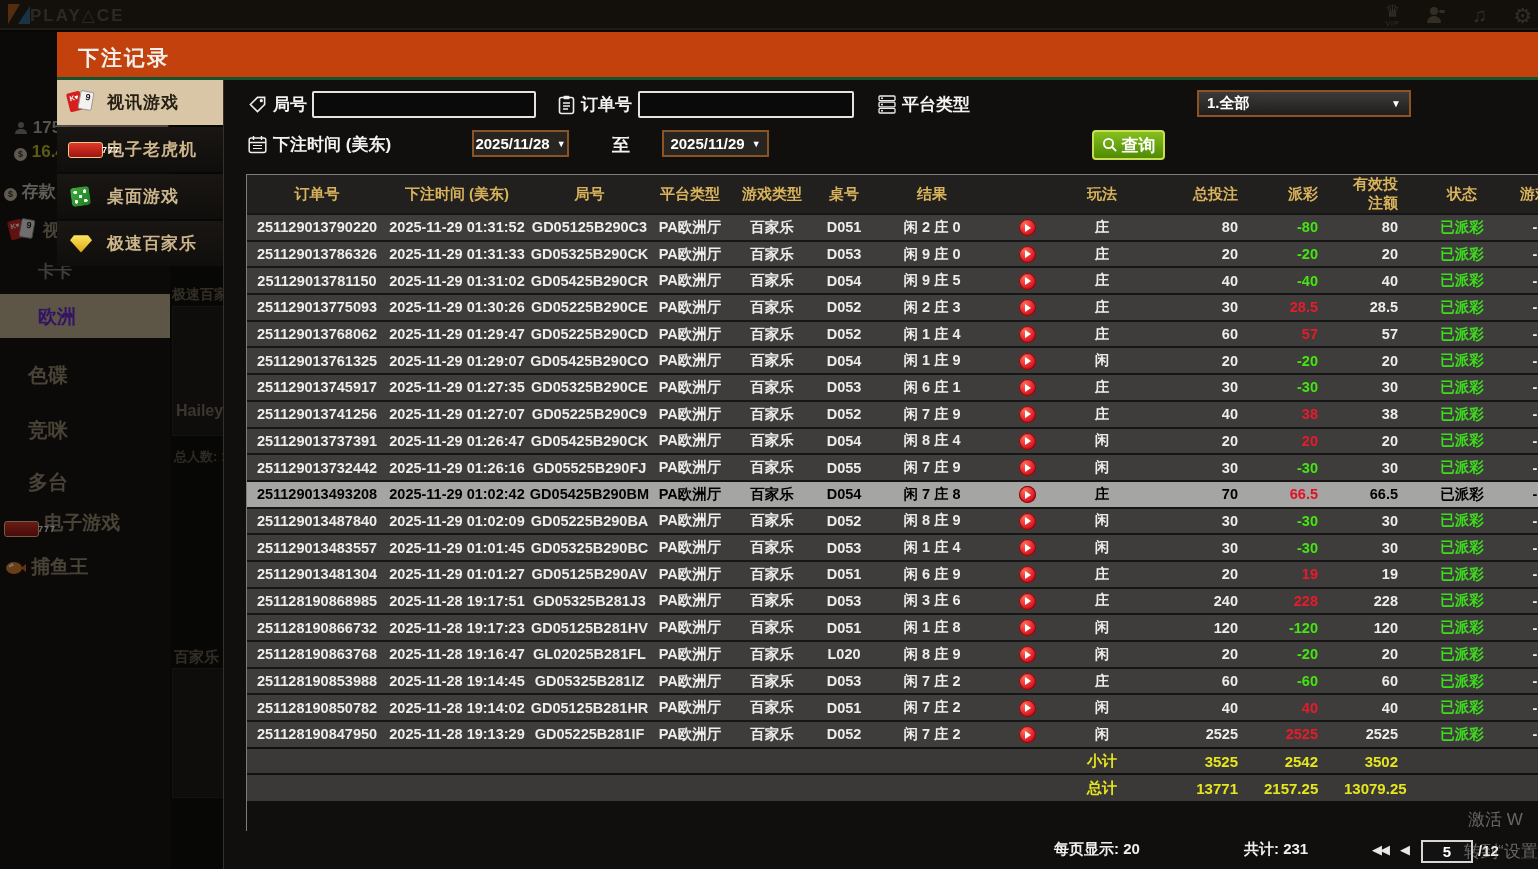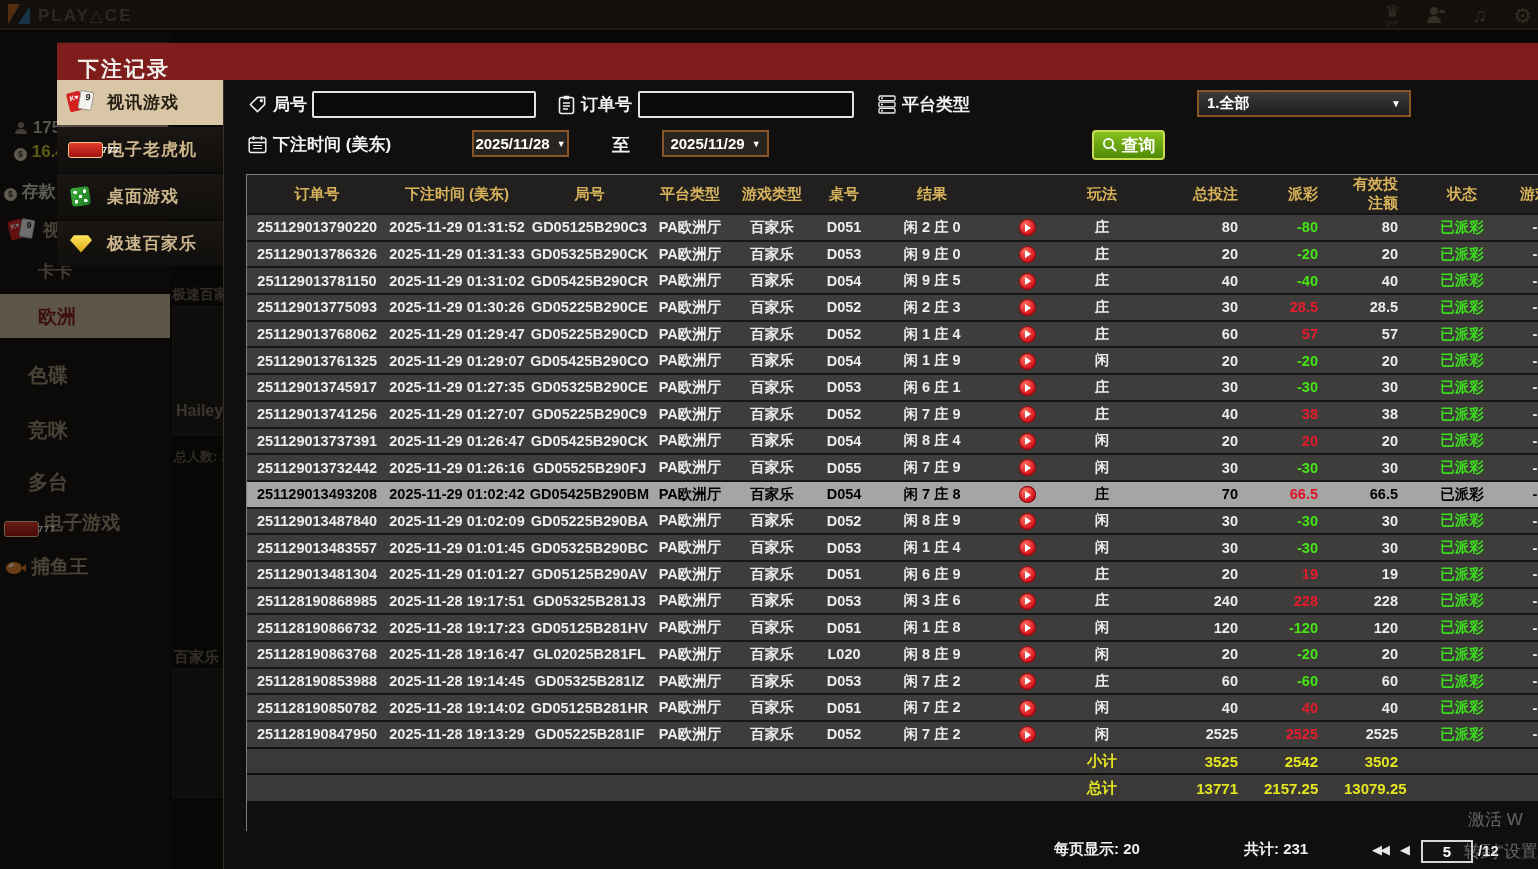--- a/index.html
+++ b/index.html
@@ -2,39 +2,39 @@
 <html><head>
 <meta charset="utf-8">
 <style>
   html,body{margin:0;padding:0;background:#000;}
   *{box-sizing:border-box;font-family:"Liberation Sans","DejaVu Sans",sans-serif;}
   .screen{position:relative;width:1538px;height:869px;overflow:hidden;background:#0d0c0a;}
 
   
   .bg{position:absolute;inset:0;z-index:1;}
   .topbar{position:absolute;left:0;top:0;width:1538px;height:30px;background:#272118;border-bottom:2px solid #45392a;}
-  .logo{position:absolute;left:8px;top:4px;display:flex;align-items:center;gap:8px;}
+  .logo{position:absolute;left:8px;top:4px;display:flex;align-items:center;}
   .logo-mark{width:22px;height:22px;position:relative;}
   .logo-mark .o{position:absolute;left:0;top:0;width:0;height:0;border-top:20px solid #b5601e;border-right:12px solid transparent;}
   .logo-mark .b{position:absolute;right:0;top:2px;width:0;height:0;border-bottom:18px solid #2e6f96;border-left:12px solid transparent;}
   .logo-text{font-size:17px;font-weight:700;letter-spacing:2px;color:#5d564d;}
   .top-icons{position:absolute;right:6px;top:0;height:30px;display:flex;align-items:center;gap:26px;color:#77685290;}
   .top-ic{font-size:17px;color:#7a6a54;opacity:.85;text-align:center;line-height:1;}
   .top-ic small{display:block;font-size:7px;letter-spacing:1px;}
   .bgnav{position:absolute;left:0;top:32px;width:170px;height:837px;background:#15120e;}
   .bgitem{position:absolute;color:#9d8e75;font-weight:700;font-size:17px;white-space:nowrap;}
   .avatarbox{position:absolute;left:57px;top:10px;width:112px;height:122px;background:linear-gradient(180deg,#6d615a 0%,#c8b2a2 30%,#b79e8d 70%,#4c4540 100%);border:1px solid #3a332c;}
   .avatarbox:before{content:"";position:absolute;left:30%;top:18%;width:40%;height:34%;background:radial-gradient(ellipse at center,#d9c4b2 0%,#b79e8d 70%);border-radius:50%;}
   .coin{display:inline-block;width:13px;height:13px;border-radius:50%;background:#cfc4ae;color:#3a3327;font-size:9px;font-weight:700;text-align:center;line-height:13px;}
   .lobbycard{position:absolute;background:#1d1914;border:1px solid #2c261e;}
   .dim{position:absolute;inset:0;background:rgba(4,4,4,.55);z-index:2;}
 
   
   .modal{position:absolute;left:57px;top:32px;width:1481px;height:837px;z-index:3;}
-  .mtitle{position:absolute;left:0;top:11px;width:1481px;height:48px;background:#7f1d1d;border-bottom:1px solid #14532d;}
+  .mtitle{position:absolute;left:0;top:0;width:1481px;height:48px;background:#c2410c;border-bottom:3px solid #14532d;}
   .mtitle span{position:absolute;left:21px;top:12px;font-size:21px;font-weight:700;color:#f2f0ec;letter-spacing:2px;}
   .sidebar{position:absolute;left:0;top:48px;width:166px;}
   .sideitem{position:relative;width:166px;height:45px;margin-bottom:2px;background:linear-gradient(180deg,#191613,#100e0c);display:flex;align-items:center;gap:10px;padding-left:10px;cursor:pointer;}
   .sideitem .lbl{font-size:17px;font-weight:700;color:#cdb68c;letter-spacing:1px;}
   .sideitem.sel{background:#d9c6a6;}
   .sideitem.sel .lbl{color:#262014;}
   .sideitem.sel:after{content:"";position:absolute;right:-12px;top:12px;border-left:12px solid #d9c6a6;border-top:10px solid transparent;border-bottom:10px solid transparent;}
   .sic{width:30px;height:26px;position:relative;flex:0 0 30px;}
   .card1{position:absolute;left:1px;top:2px;width:14px;height:19px;background:#d41f1f;border-radius:2px;transform:rotate(-14deg);color:#fff;font-size:7px;font-weight:700;text-align:center;line-height:8px;padding-top:2px;}
   .card2{position:absolute;left:12px;top:1px;width:14px;height:19px;background:#f4f2ee;border-radius:2px;transform:rotate(10deg);color:#1d1d1d;font-size:9px;font-weight:700;text-align:right;padding-right:2px;border:1px solid #999;}
@@ -125,21 +125,21 @@
         <span>存款</span>
       </div>
       <div class="bgitem" style="left:8px;top:186px;">
         <span style="display:inline-block;position:relative;width:30px;height:24px;vertical-align:-6px;">
           <span class="card1">K♥</span><span class="card2">9</span>
         </span>
         <span>视</span>
       </div>
       <div class="bgitem" style="left:38px;top:228px;color:#8d8275;"><span>卡卡</span></div>
       <div style="position:absolute;left:0;top:262px;width:170px;height:44px;background:#cbb894;">
-        <span style="position:absolute;left:38px;top:10px;font-size:19px;font-weight:700;color:#7f1d1d;">欧洲</span>
+        <span style="position:absolute;left:38px;top:10px;font-size:19px;font-weight:700;color:#6d28d9;">欧洲</span>
       </div>
       <div class="bgitem" style="left:28px;top:330px;font-size:20px;"><span>色碟</span></div>
       <div class="bgitem" style="left:28px;top:385px;font-size:20px;"><span>竞咪</span></div>
       <div class="bgitem" style="left:28px;top:437px;font-size:20px;"><span>多台</span></div>
       <div class="bgitem" style="left:4px;top:478px;font-size:19px;">
         <span class="slot777" style="position:relative;display:inline-block;left:0;top:0;vertical-align:-3px;">777</span>
         <span>电子游戏</span>
       </div>
       <div class="bgitem" style="left:4px;top:522px;font-size:19px;">
         <svg class="ic" style="display:inline-block;vertical-align:-4px;" width="22" height="18" viewBox="0 0 22 18">

